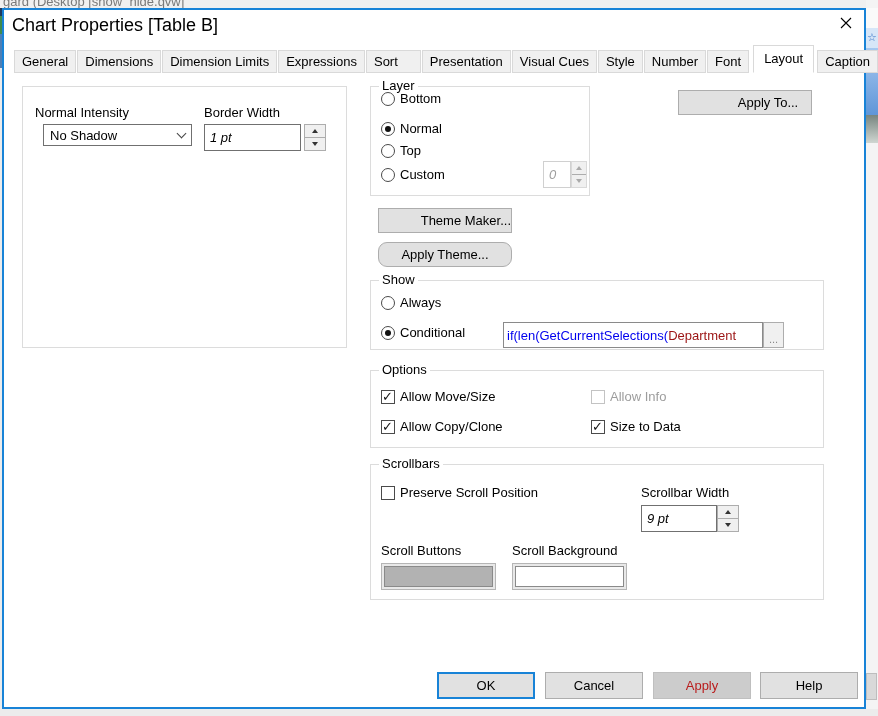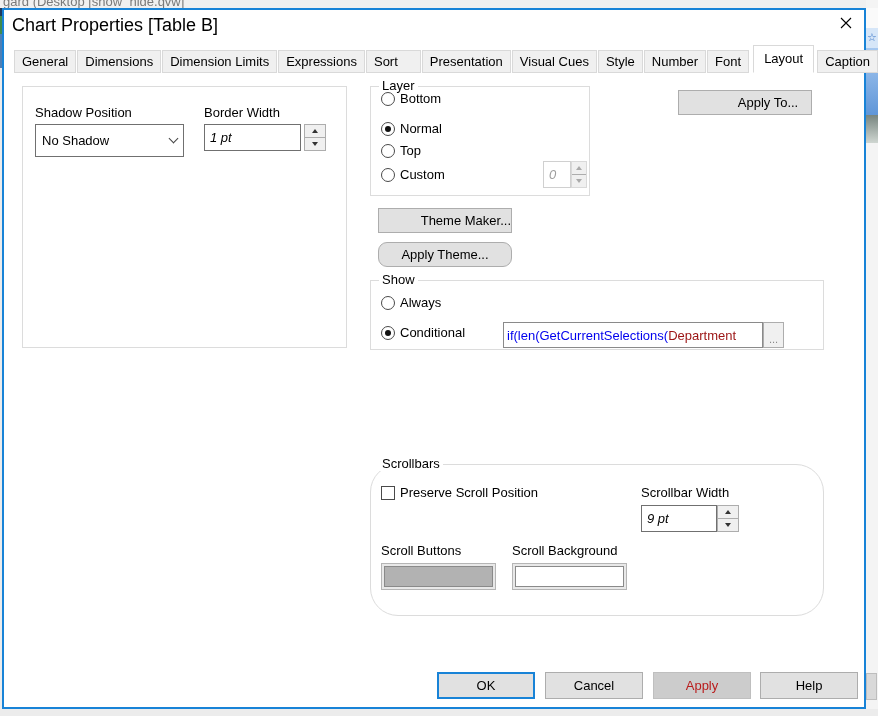--- a/index.html
+++ b/index.html
@@ -133,22 +133,22 @@
     <div class="tab">Presentation</div>
     <div class="tab">Visual Cues</div>
     <div class="tab">Style</div>
     <div class="tab">Number</div>
     <div class="tab">Font</div>
     <div class="tab selected">Layout</div>
     <div class="tab">Caption</div>
   </div>
 
   <div class="groupbox" style="left:18px; top:76px; width:325px; height:262px;">
-    <div class="lbl" style="left:12px; top:18px;">Shadow Position</div>
-    <div class="combo" style="left:12px; top:37px; width:149px; height:33px;">
+    <div class="lbl" style="left:12px; top:18px;">Normal Intensity</div>
+    <div class="combo" style="left:20px; top:37px; width:149px; height:22px;">
       <span>No Shadow</span>
       <span class="chev"></span>
     </div>
     <div class="lbl" style="left:181px; top:18px;">Border Width</div>
     <div class="field" style="left:181px; top:37px; width:97px; height:27px;">
       <span>1 pt</span>
     </div>
     <div class="spin" style="left:281px; top:37px; height:27px;">
       <div class="spinbtn">
           <span class="arr-up"></span>
@@ -213,22 +213,41 @@
     </div>
     <div class="cond" style="left:132px; top:41px; width:260px; height:26px;">
       <span class="blue">if(len(GetCurrentSelections(</span>
         <span class="red">Department</span>
     </div>
     <div class="dots" style="left:392px; top:41px; width:21px; height:26px;">
       <span>...</span>
     </div>
   </div>
 
-
-  <div class="groupbox" style="left:366px; top:454px; width:454px; height:152px;border-radius:28px;">
+  <div class="groupbox" style="left:366px; top:360px; width:454px; height:78px;">
+    <span class="grouplabel">Options</span>
+    <div class="row" style="left:10px; top:18px;">
+      <span class="cb checked"></span>
+      <span>Allow Move/Size</span>
+    </div>
+    <div class="row disabled" style="left:220px; top:18px;">
+      <span class="cb"></span>
+      <span>Allow Info</span>
+    </div>
+    <div class="row" style="left:10px; top:48px;">
+      <span class="cb checked"></span>
+      <span>Allow Copy/Clone</span>
+    </div>
+    <div class="row" style="left:220px; top:48px;">
+      <span class="cb checked"></span>
+      <span>Size to Data</span>
+    </div>
+  </div>
+
+  <div class="groupbox" style="left:366px; top:454px; width:454px; height:136px;">
     <span class="grouplabel">Scrollbars</span>
     <div class="row" style="left:10px; top:20px;">
       <span class="cb"></span>
       <span>Preserve Scroll Position</span>
     </div>
     <div class="lbl" style="left:270px; top:20px;">Scrollbar Width</div>
     <div class="field" style="left:270px; top:40px; width:76px; height:27px;">
       <span>9 pt</span>
     </div>
     <div class="spin" style="left:346px; top:40px; height:27px;">

